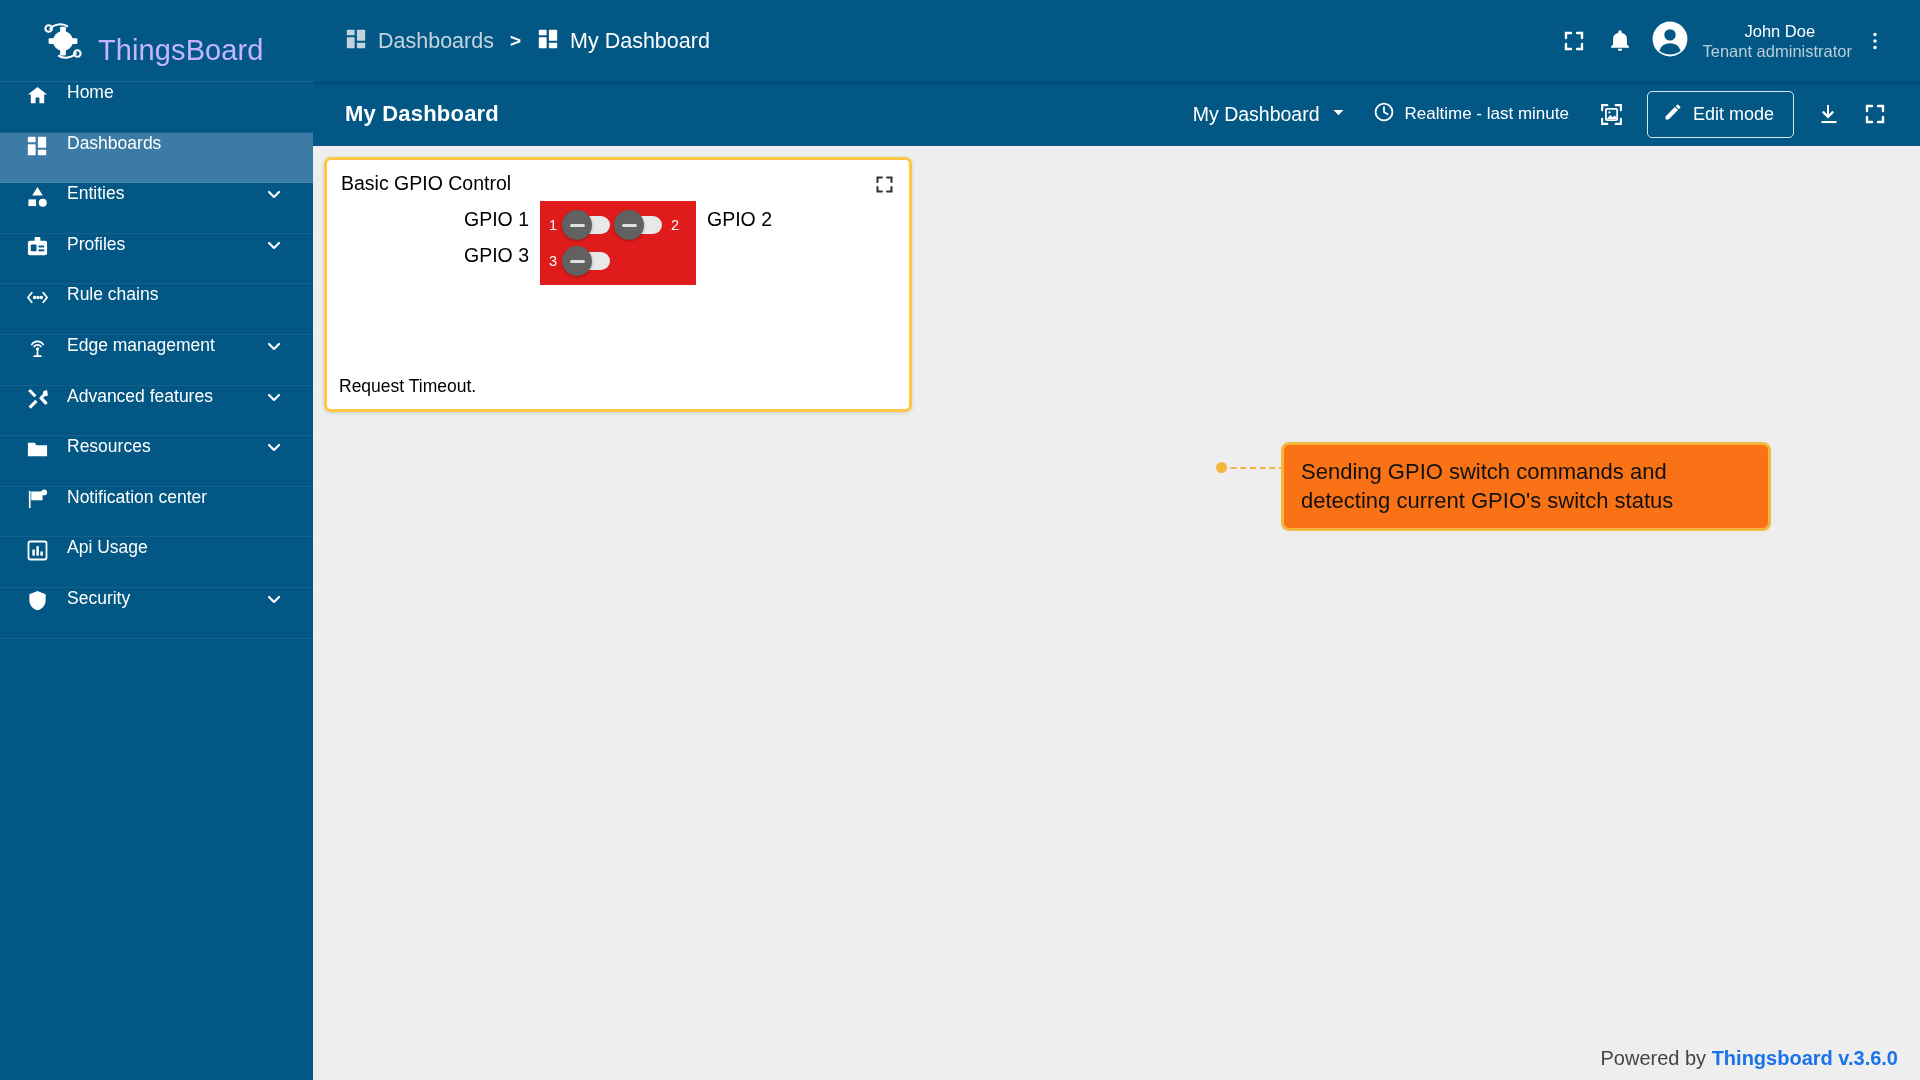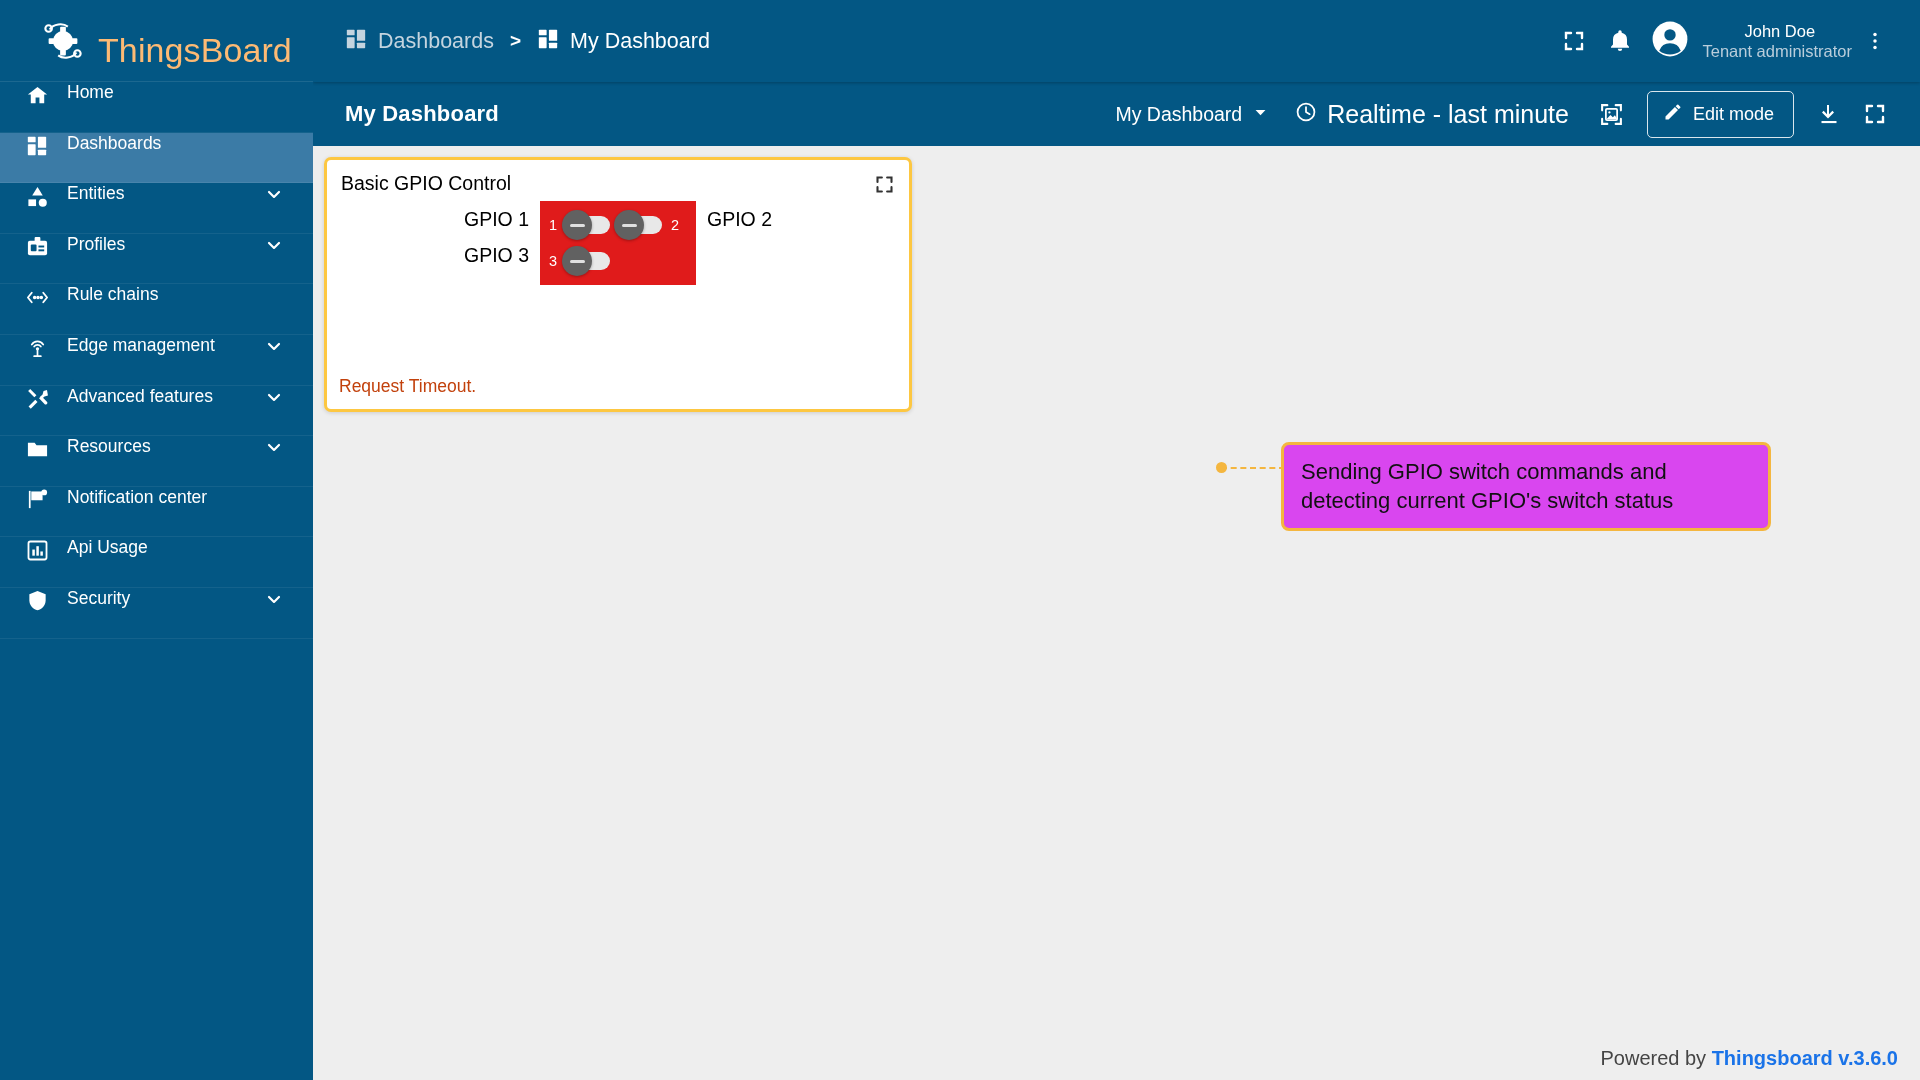--- a/index.html
+++ b/index.html
@@ -20,21 +20,21 @@
     position: relative; z-index: 5;
   }
   .brand {
     height: 82px; flex: 0 0 82px;
     display: flex; align-items: center; gap: 12px;
     padding-left: 40px;
     border-bottom: 1px solid rgba(255,255,255,0.10);
   }
   .brand-logo { width: 46px; height: 46px; flex: 0 0 46px; }
   .brand-title {
-    color: #fdba74; font-size: 34px; font-weight: 400; letter-spacing: .1px;
+    color: #c4b5fd; font-size: 29px; font-weight: 400; letter-spacing: .1px;
     white-space: nowrap;
     margin-top: 20px;
   }
   .nav { flex: 1 1 auto; overflow: hidden; }
   .nav-item {
     height: 50.6px;
     display: flex; align-items: flex-start;
     padding: 0 28px 0 24px;
     border-bottom: 1px solid rgba(255,255,255,0.07);
     color: #ffffff;
@@ -81,21 +81,21 @@
   .dashtoolbar {
     height: 64px; flex: 0 0 64px;
     background: #035784;
     display: flex; align-items: center;
     padding: 0 22px 0 32px;
     position: relative; z-index: 3;
   }
   .dash-title { color:#fff; font-size: 22px; font-weight: 700; letter-spacing: .2px; }
   .dash-spacer { flex: 1 1 auto; }
   .dash-select { display:flex; align-items:center; gap:10px; color:#fff; font-size:19.5px; cursor:pointer; margin-right: 26px; }
-  .dash-timewindow { display:flex; align-items:center; gap:10px; color:#fff; font-size:25px; cursor:pointer; margin-right: 20px; }
+  .dash-timewindow { display:flex; align-items:center; gap:10px; color:#fff; font-size:17px; cursor:pointer; margin-right: 20px; }
   .edit-btn {
     display:flex; align-items:center; gap:10px;
     border: 1px solid rgba(255,255,255,.85);
     border-radius: 5px;
     color:#fff; font-size: 18px; font-weight: 400;
     padding: 10px 19px 10px 15px;
     cursor:pointer; margin: 0 12px;
   }
 
   
@@ -140,37 +140,37 @@
     box-shadow: 0 1px 3px rgba(0,0,0,.3);
     display:flex; align-items:center; justify-content:center;
   }
   .switch .thumb::after {
     content:""; width: 15px; height: 3px; background: #e0e0e0; border-radius: 2px;
   }
   .gpio-col-right { display:flex; flex-direction:column; }
   .gpio-lbl.right { justify-content:flex-start; padding-right:0; padding-left: 11px; }
   .widget-error {
     position:absolute; left: 12px; bottom: 12px;
-    color:#c2410c; font-size: 17.5px;
+    color:#000000; font-size: 17.5px;
   }
 
   
   .callout-line {
     position:absolute; left: 908px; top: 321px;
     width: 64px; height: 2px;
     border-top: 2px dashed #f4b63f;
   }
   .callout-dot {
     position:absolute; left: 903px; top: 316px;
     width: 11px; height: 11px; border-radius:50%; background:#f4b63f;
   }
   .callout {
     position:absolute; left: 968px; top: 296px;
     width: 490px;
-    background: #d946ef;
+    background: #f97316;
     border: 3px solid #f4b63f;
     border-radius: 8px;
     padding: 12px 23px 13px 17px;
   }
   .callout-text { font-size: 22px; color:#111; line-height: 1.32; }
 
   
   .footer {
     position:absolute; right: 22px; bottom: 10px;
     font-size: 20px; color:#444;

